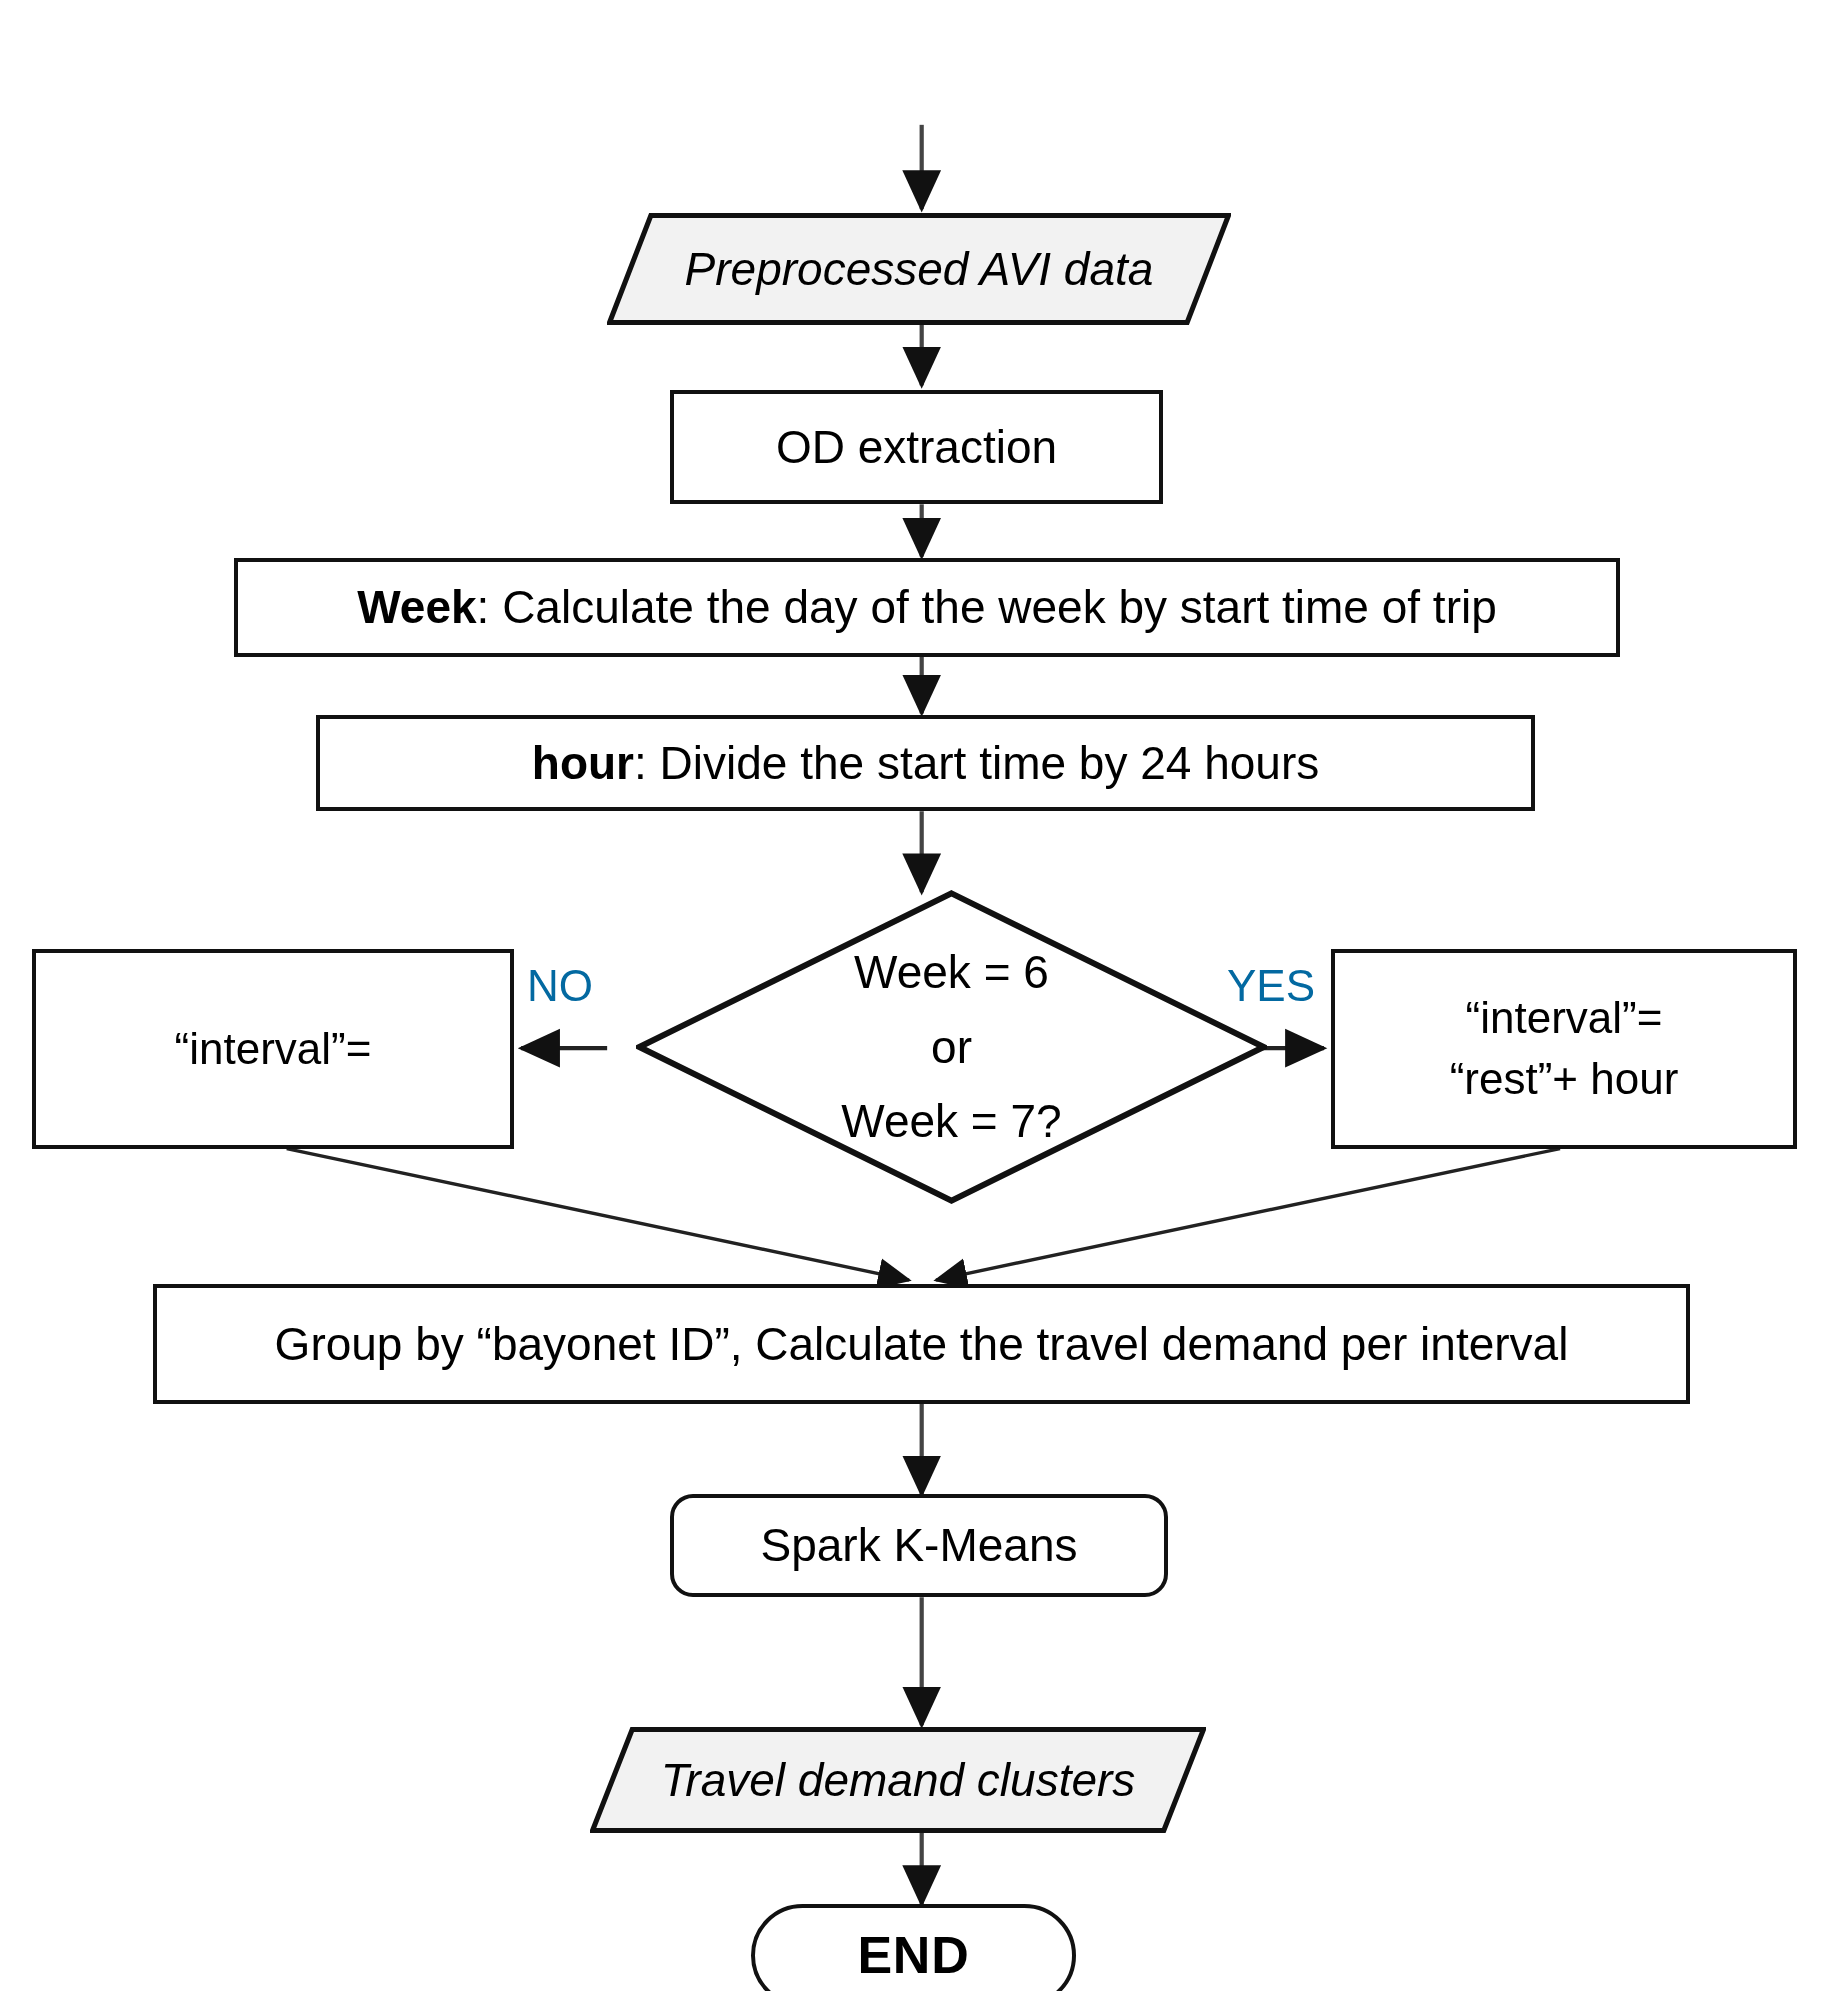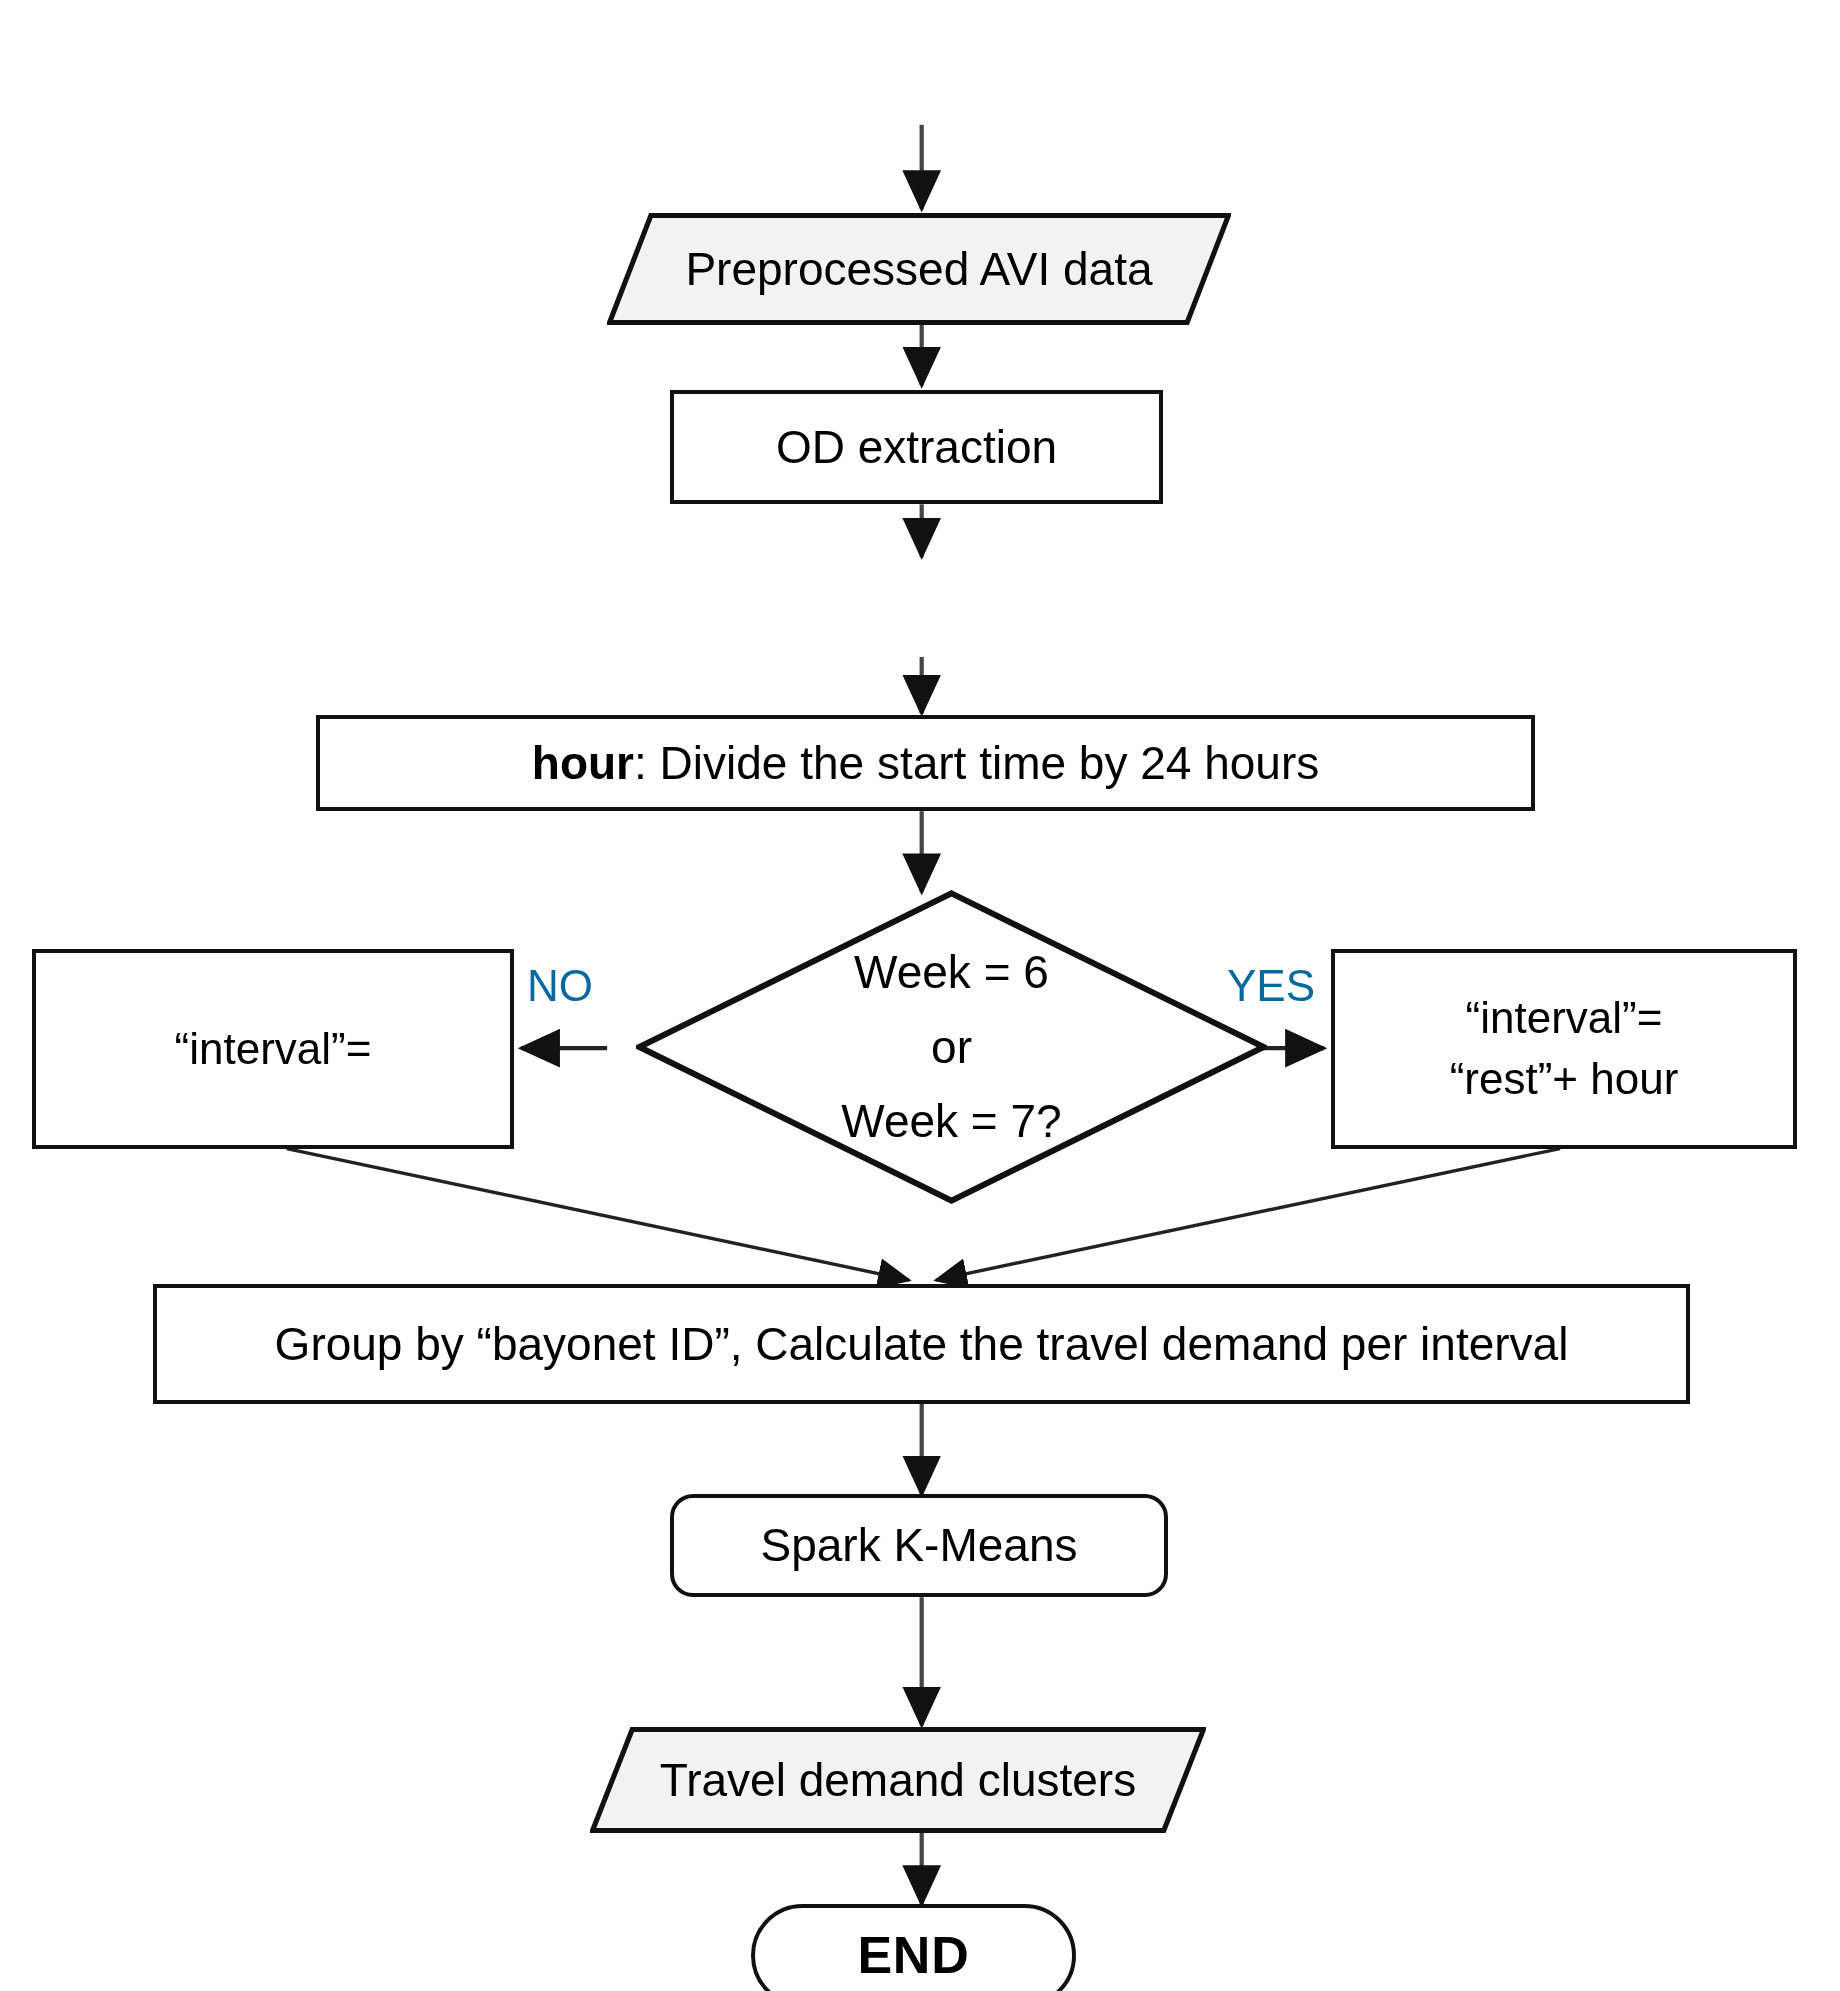--- a/index.html
+++ b/index.html
@@ -62,20 +62,21 @@
     top: 0;
     width: 100%;
     height: 100%;
     z-index: 0;
   }
   .data-shape .para-label {
     position: relative;
     z-index: 1;
     width: 100%;
     text-align: center;
+    font-style: italic;
   }
   .decision {
     background: transparent;
     font-size: 46px;
   }
   .decision .dia-bg {
     position: absolute;
     left: 0;
     top: 0;
     width: 100%;
@@ -141,20 +142,25 @@
     <svg class="para-bg" viewBox="0 0 740 133" preserveAspectRatio="none">
       <polygon points="52,3 737,3 688,130 3,130" fill="#f2f2f2" stroke="#111111" stroke-width="6"></polygon>
     </svg>
     <span class="para-label">Preprocessed AVI data</span>
   </div>
 
   <div class="node process" style="left:670px; top:390px; width:493px; height:114px;">
     <span>OD extraction</span>
   </div>
 
+  <div class="node process" style="left:234px; top:558px; width:1386px; height:99px;">
+    <span>
+      <b class="em">Week</b><span>: Calculate the day of the week by start time of trip</span>
+    </span>
+  </div>
 
   <div class="node process" style="left:316px; top:715px; width:1219px; height:96px;">
     <span>
       <b class="em">hour</b><span>:  Divide the start time by 24 hours</span>
     </span>
   </div>
 
   <div class="node decision" style="left:636px; top:890px; width:631px; height:314px;">
     <svg class="dia-bg" viewBox="0 0 748 372" preserveAspectRatio="none">
       <polygon points="374,4 744,186 374,368 4,186" fill="#ffffff" stroke="#111111" stroke-width="7"></polygon>

